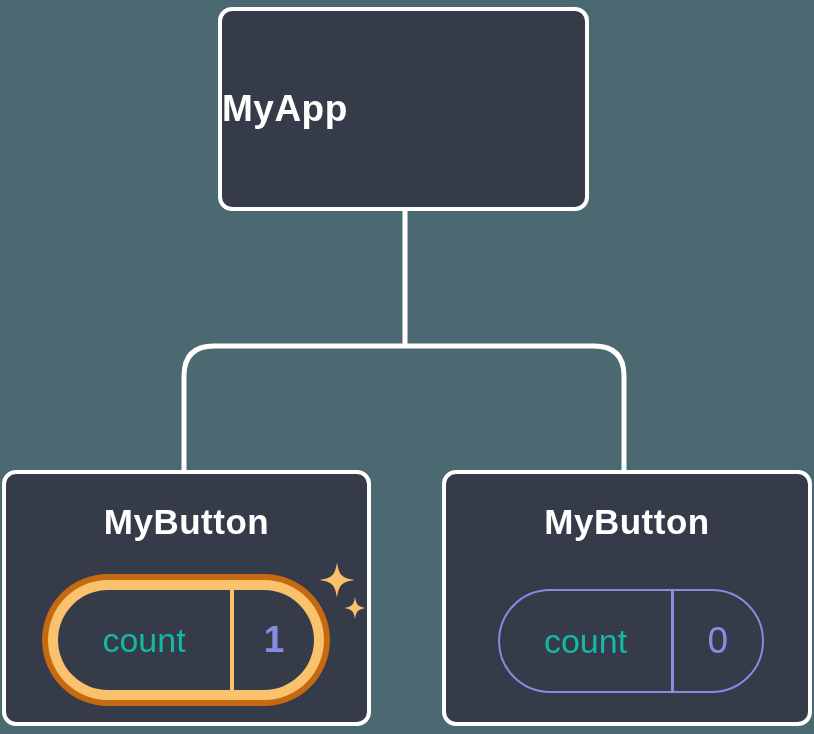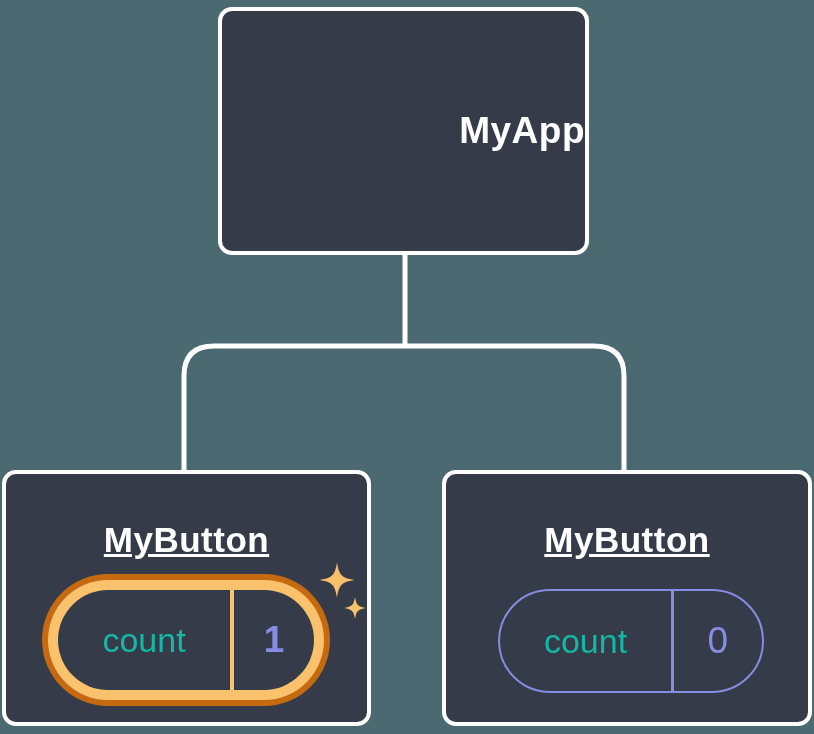--- a/index.html
+++ b/index.html
@@ -21,41 +21,40 @@
   }
   .node {
     position: absolute;
     background: #353B48;
     border: 4px solid #FFFFFF;
     border-radius: 14px;
     box-sizing: border-box;
   }
   #root-node {
     left: 218px; top: 7px;
-    width: 371px; height: 248px;
-    display: flex; align-items: center; justify-content: flex-end;
+    width: 371px; height: 204px;
+    display: flex; align-items: center; justify-content: flex-start;
   }
   .root-label {
     color: #FFFFFF;
     font-size: 37px;
     font-weight: 600;
     letter-spacing: 0.5px;
   }
   #child-left  { left: 2px;   top: 470px; width: 369px; height: 256px; }
   #child-right { left: 442px; top: 470px; width: 370px; height: 256px; }
   .node-title {
     position: absolute;
-    left: 0; top: 46px;
+    left: 0; top: 28px;
     width: 100%;
     text-align: center;
     color: #FFFFFF;
     font-size: 35px;
     font-weight: 600;
     letter-spacing: 0.5px;
-    text-decoration: underline;
   }
   
   .pill-ring-outer {
     position: absolute;
     left: 36px; top: 100px;
     width: 288px; height: 132px;
     box-sizing: border-box;
     background: #C56A10;
     border-radius: 999px;
     padding: 6px;

